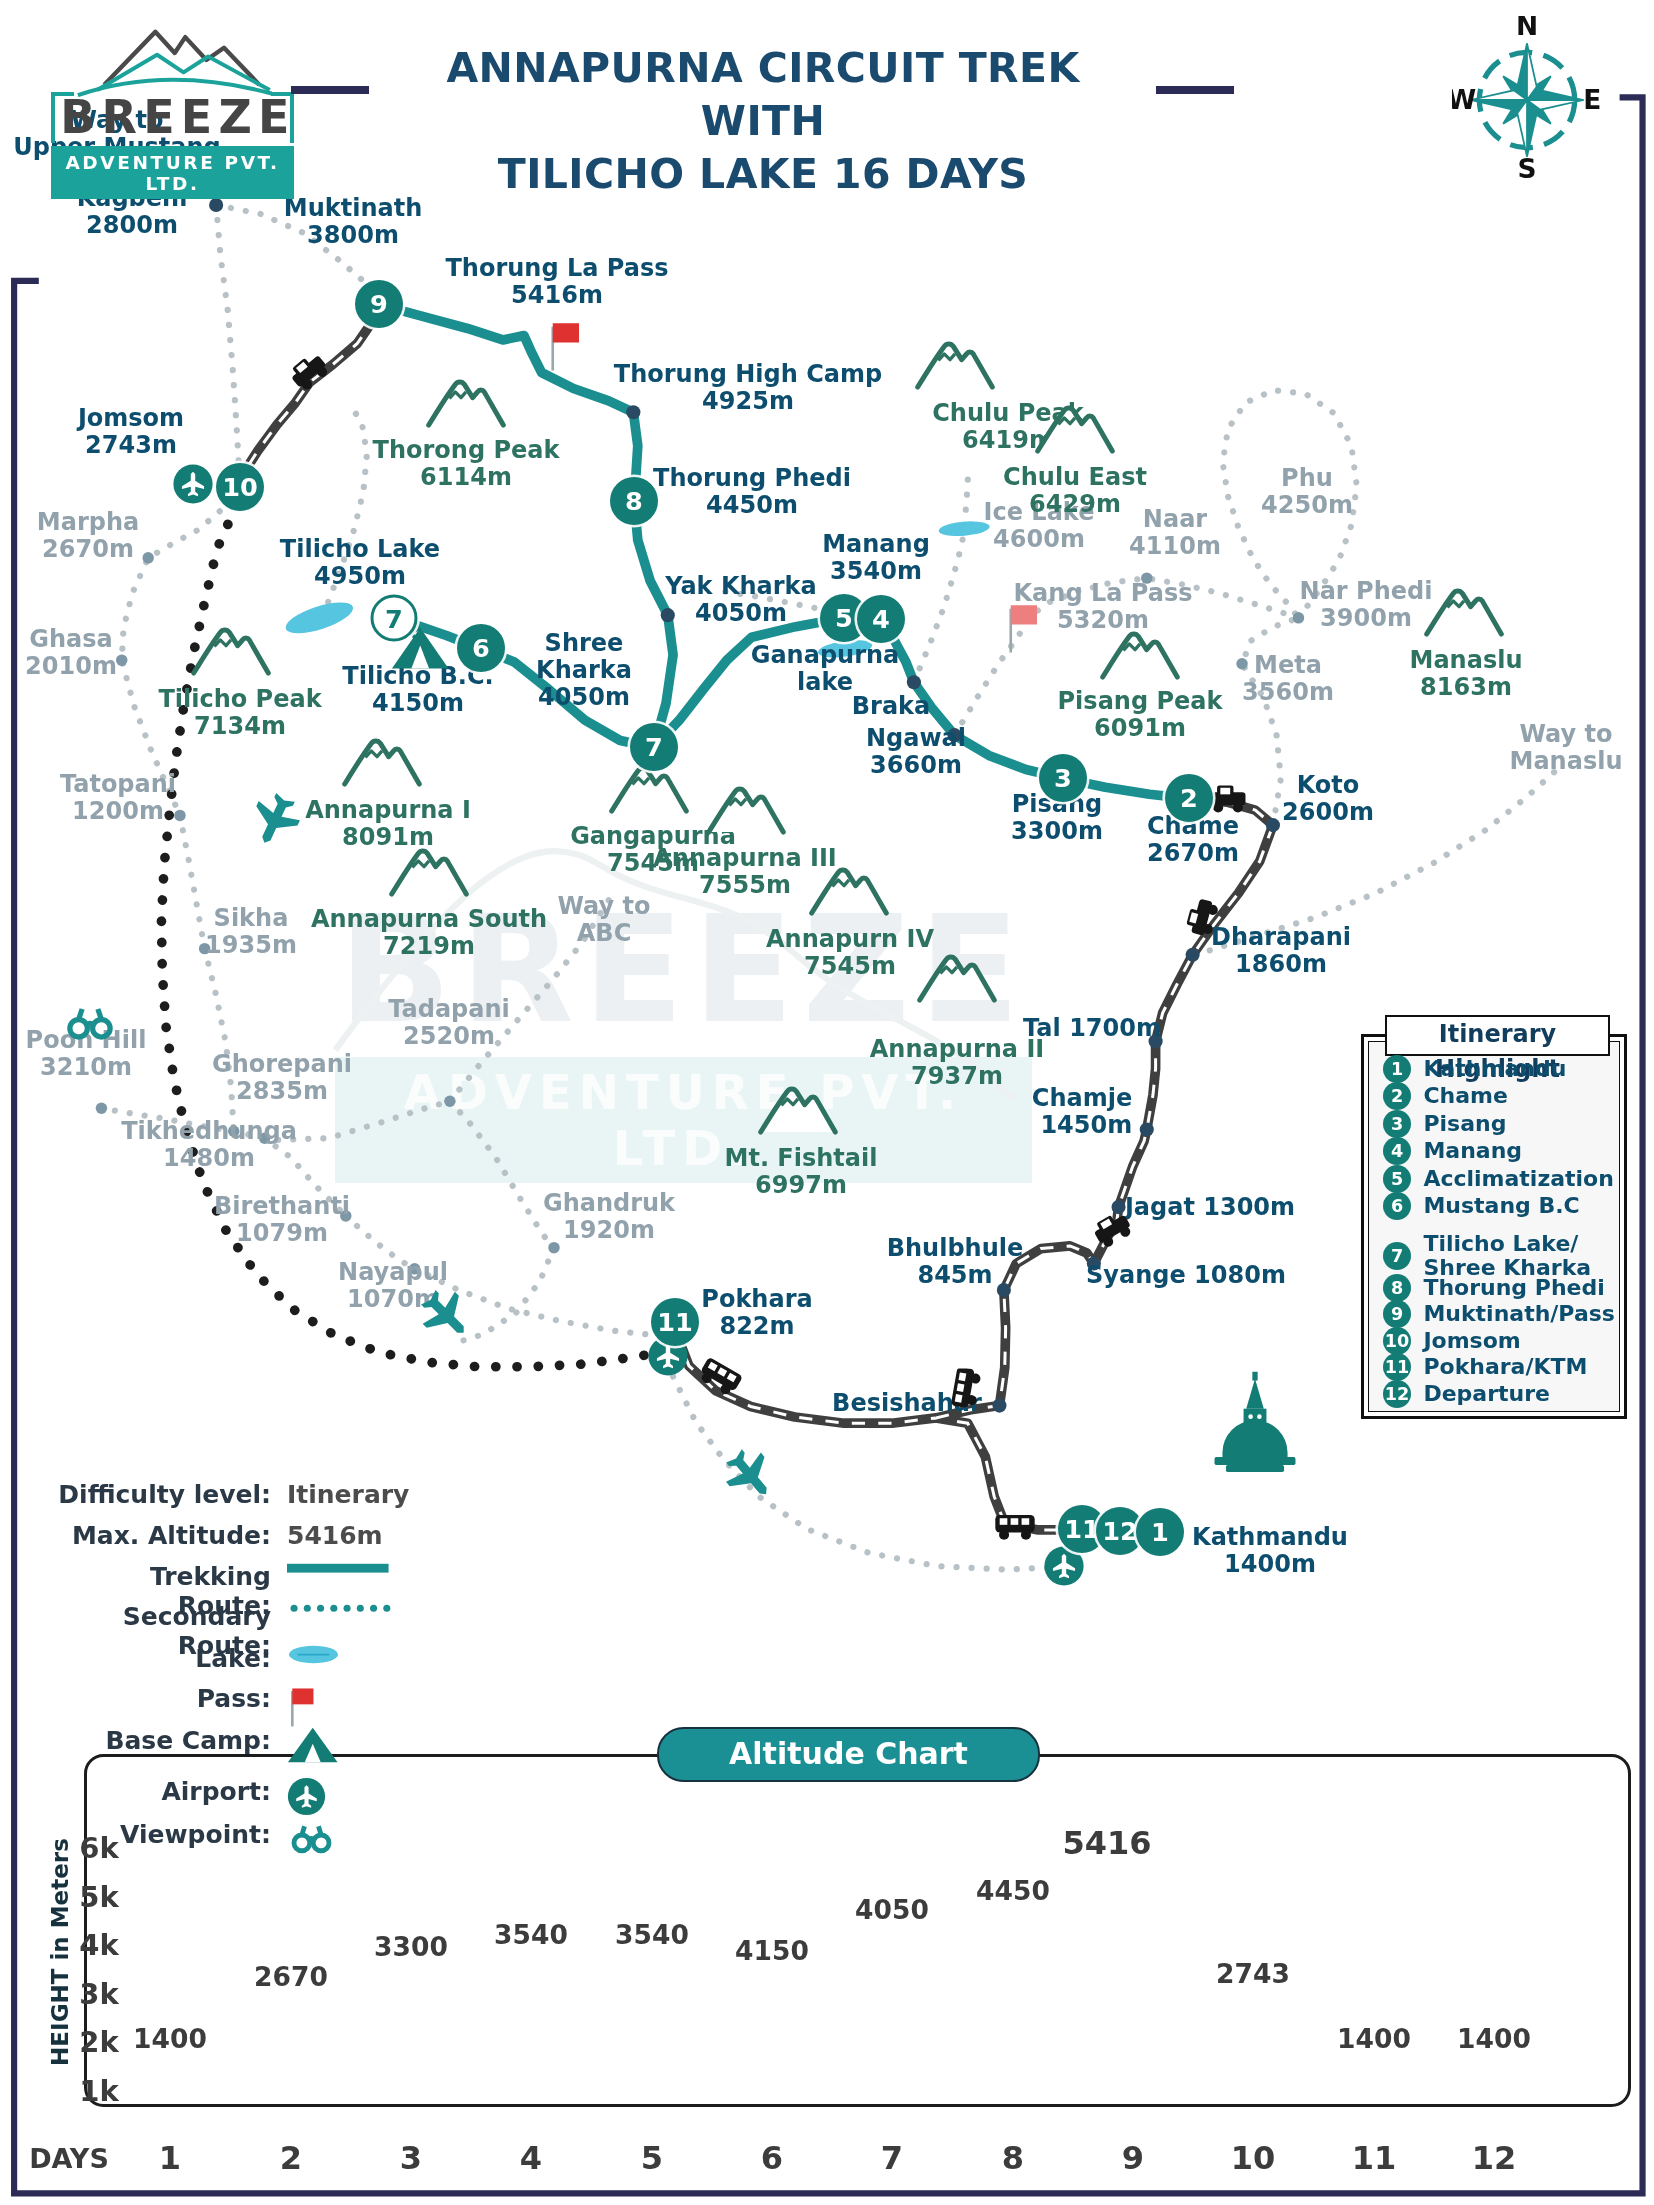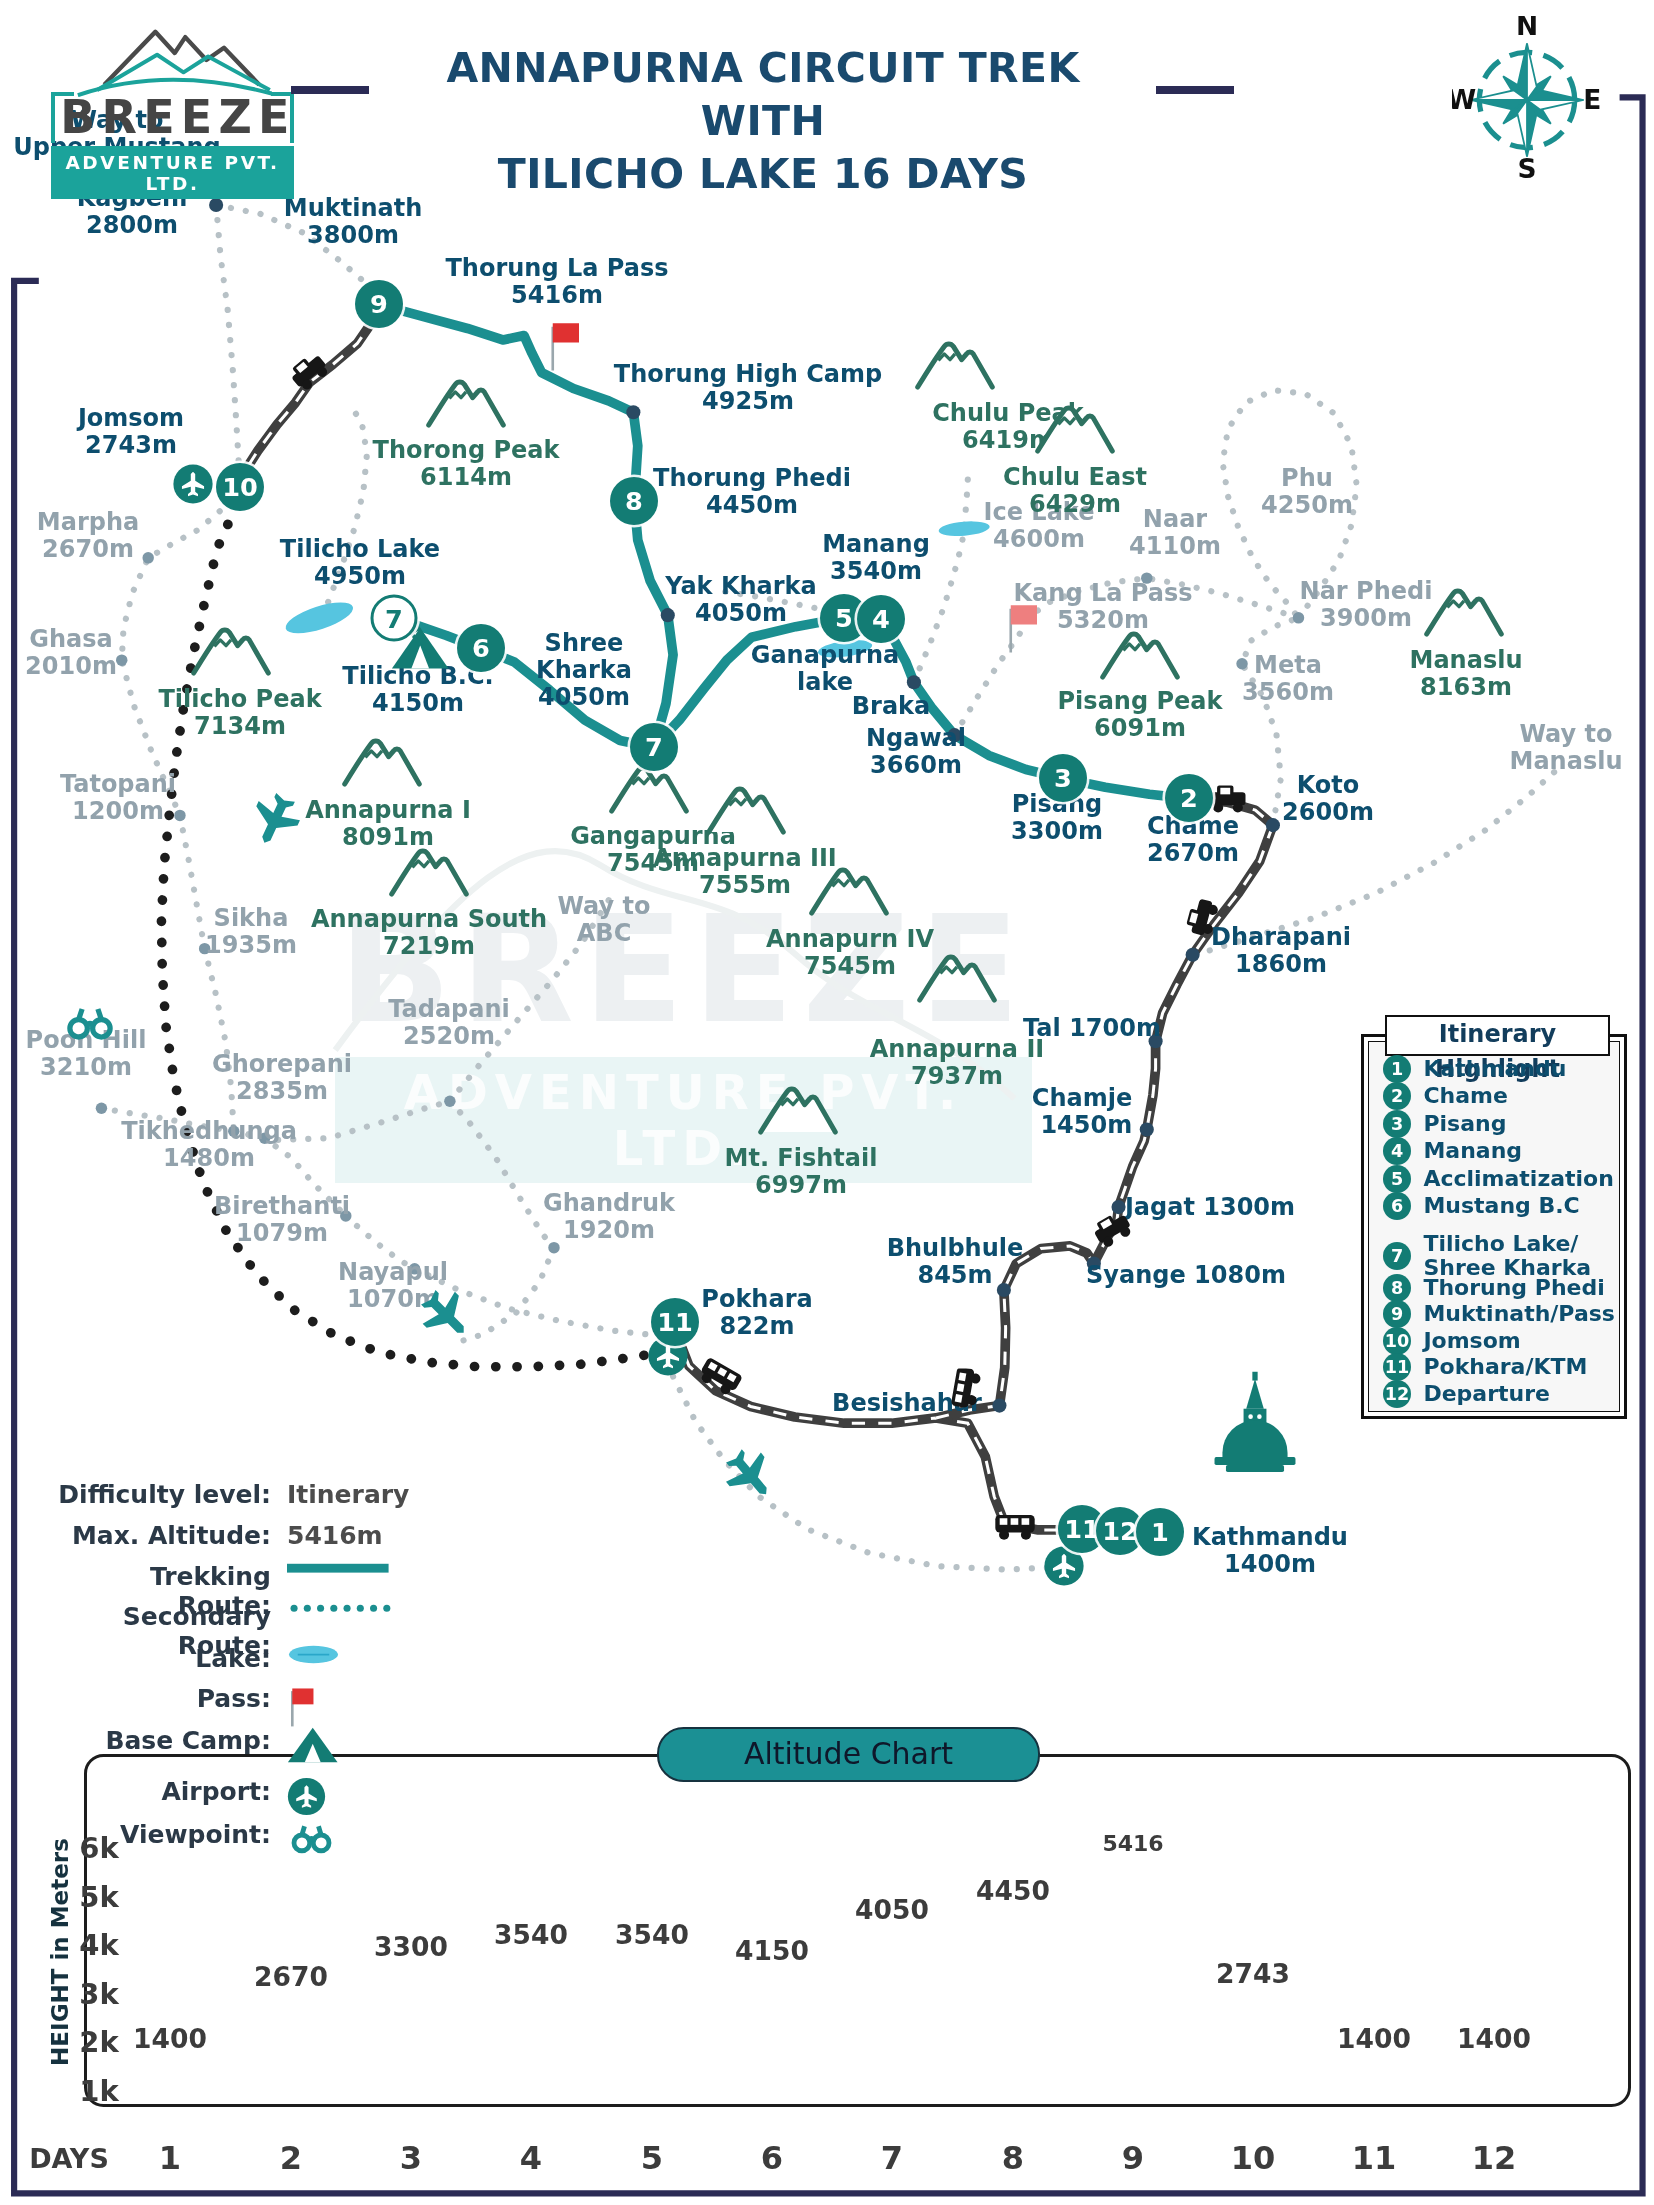--- a/index.html
+++ b/index.html
@@ -50,22 +50,22 @@
               border:2.6px solid #101010;z-index:5;text-align:center;font-size:24px;font-weight:800;
               color:#123d5c;line-height:35px}
   .itin-row{position:absolute;z-index:6;display:flex;align-items:center}
   .itin-num{width:28px;height:28px;border-radius:50%;background:#137c74;color:#fff;font-size:17.6px;
             font-weight:700;display:flex;align-items:center;justify-content:center;flex:0 0 28px}
   .itin-text{margin-left:12.4px;font-size:22px;font-weight:700;color:#0d4e6e;line-height:24px}
   
   #chart-box{position:absolute;left:84px;top:1754px;width:1547px;height:353px;border:3.5px solid #1c1c1c;
              border-radius:19.4px;background:#fff;z-index:2;box-sizing:border-box}
   #chart-pill{position:absolute;left:657px;top:1727px;width:379px;height:51px;background:#1b9094;
-              border:2.6px solid #16323f;border-radius:26.5px;color:#0f172a;text-align:center;font-size:30px;
-              font-weight:400;line-height:49px;z-index:5}
+              border:2.6px solid #16323f;border-radius:26.5px;color:#ffffff;text-align:center;font-size:30px;
+              font-weight:700;line-height:49px;z-index:5}
   #chart-ylab{position:absolute;left:-55px;top:1939px;width:229px;text-align:center;
               transform:rotate(-90deg);font-size:23px;font-weight:700;color:#16323f;z-index:4}
   .chart-num{position:absolute;transform:translate(-50%,-50%);font-weight:700;color:#3c3c3c;z-index:4}
 </style>
 </head>
 <body>
 
 <div id="canvas">
 
   <svg id="frame-svg" viewBox="0 0 1875 2500" width="1654" height="2206">
@@ -703,20 +703,20 @@
       <div class="chart-num" style="left: 1494px; top: 2158px; position: absolute; font-size: 32px;">12</div>
       <div class="chart-num" style="left: 69px; top: 2158px; position: absolute; font-size: 27px;">DAYS</div>
       <div class="chart-num" style="left: 170px; top: 2038px; position: absolute; font-size: 26.5px;">1400</div>
       <div class="chart-num" style="left: 291px; top: 1976px; position: absolute; font-size: 26.5px;">2670</div>
       <div class="chart-num" style="left: 411px; top: 1946px; position: absolute; font-size: 26.5px;">3300</div>
       <div class="chart-num" style="left: 531px; top: 1934px; position: absolute; font-size: 26.5px;">3540</div>
       <div class="chart-num" style="left: 652px; top: 1934px; position: absolute; font-size: 26.5px;">3540</div>
       <div class="chart-num" style="left: 772px; top: 1904px; position: absolute; font-size: 26.5px; margin-top: 46px;">4150</div>
       <div class="chart-num" style="left: 892px; top: 1909px; position: absolute; font-size: 26.5px;">4050</div>
       <div class="chart-num" style="left: 1013px; top: 1890px; position: absolute; font-size: 26.5px;">4450</div>
-      <div class="chart-num" style="left: 1133px; top: 1843px; position: absolute; font-size: 22px;">5416</div>
+      <div class="chart-num" style="left: 1107px; top: 1843px; position: absolute; font-size: 32px;">5416</div>
       <div class="chart-num" style="left: 1253px; top: 1973px; position: absolute; font-size: 26.5px;">2743</div>
       <div class="chart-num" style="left: 1374px; top: 2038px; position: absolute; font-size: 26.5px;">1400</div>
       <div class="chart-num" style="left: 1494px; top: 2038px; position: absolute; font-size: 26.5px;">1400</div>
     </div>
 
 </div>
 
 
 </body></html>

